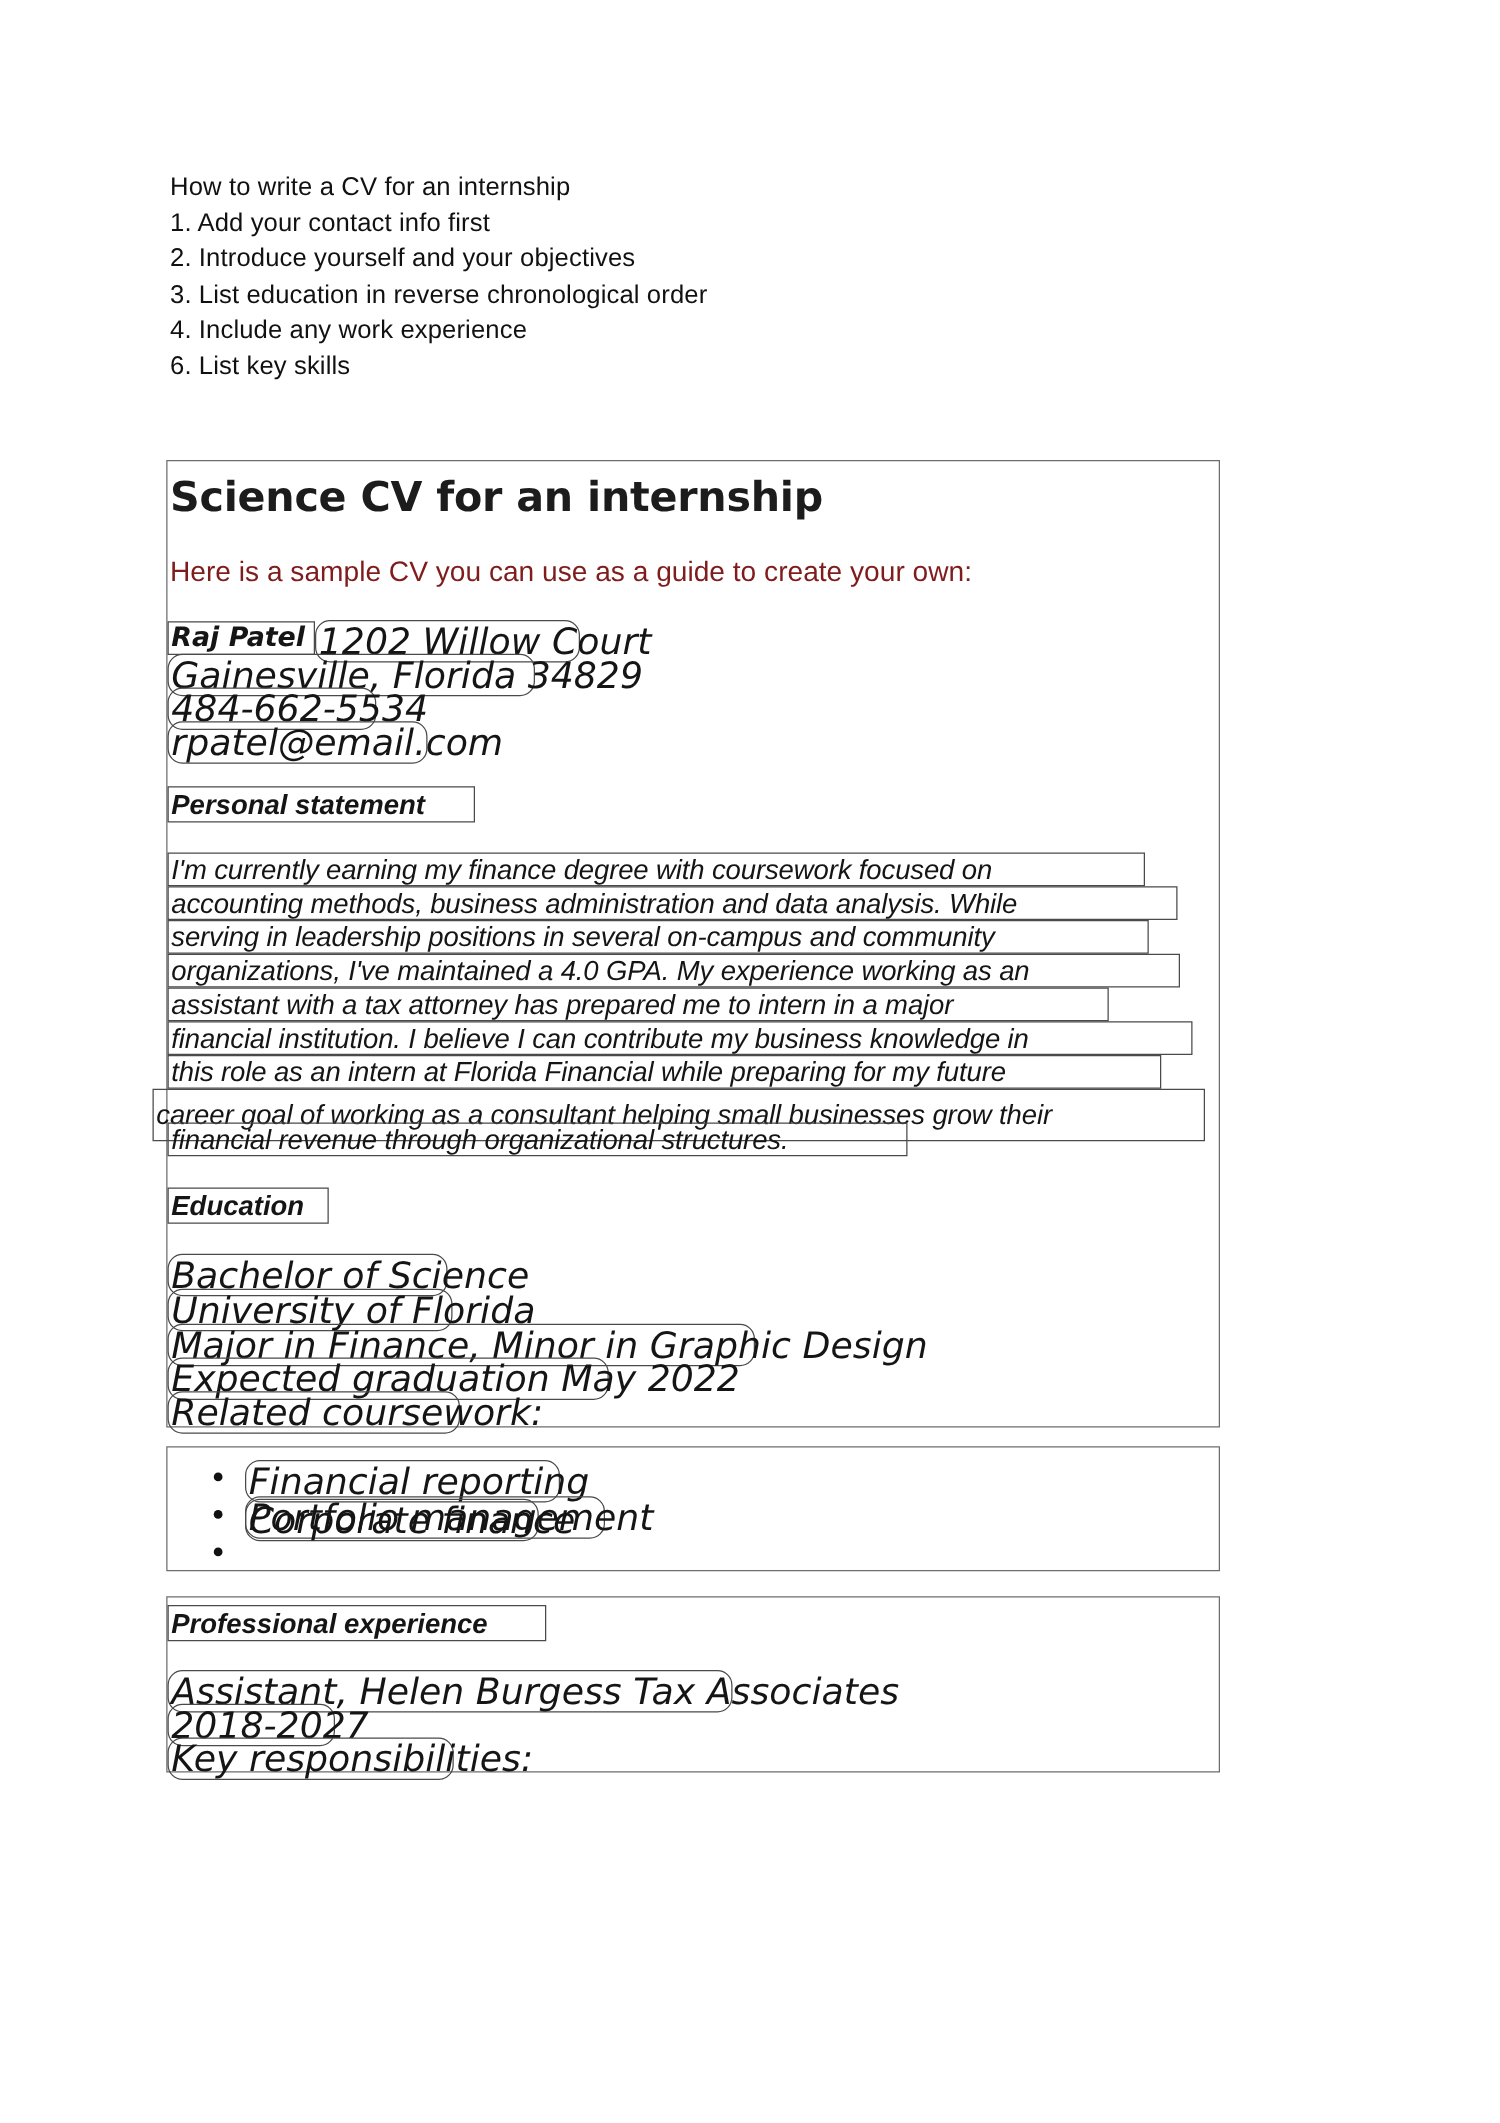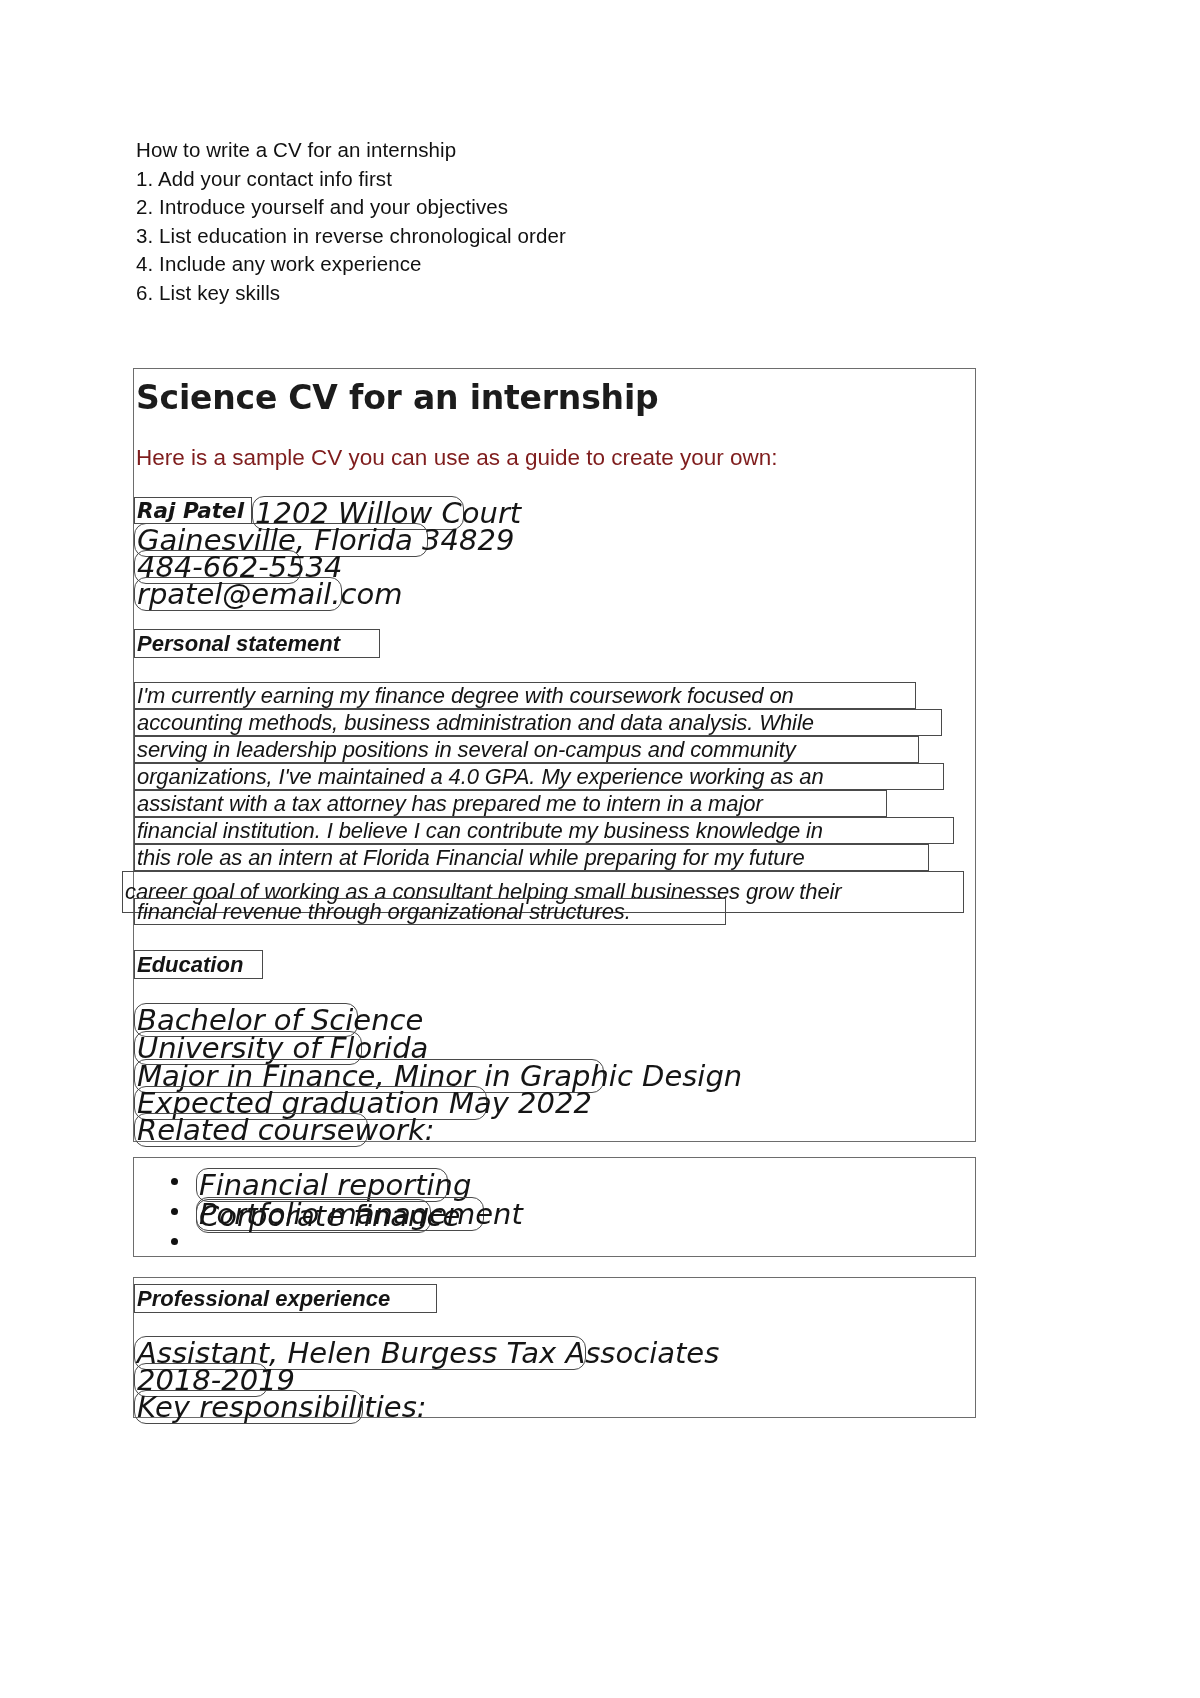--- a/index.html
+++ b/index.html
@@ -182,16 +182,16 @@
 
   <span class="bullet-dot" style="left:171px; top:1208px;"></span>
   <div class="tok ital" style="left:196px; top:1197px; width:288px; height:28px;">Portfolio management</div>
 
   <span class="bullet-dot" style="left:171px; top:1238px;"></span>
   <div class="tok ital" style="left:196px; top:1199px; width:235px; height:28px;">Corporate finance</div>
 
   <div class="tok cond-b" style="left:134px; top:1284px; width:303px; height:29px;">Professional experience</div>
 
   <div class="tok ital" style="left:134px; top:1336px; width:452px; height:28px;">Assistant, Helen Burgess Tax Associates</div>
-  <div class="tok ital" style="left:134px; top:1363px; width:134px; height:28px;">2018-2019</div>
+  <div class="tok ital" style="left:134px; top:1363px; width:134px; height:28px;">2018-2027</div>
   <div class="tok ital" style="left:134px; top:1390px; width:229px; height:28px;">Key responsibilities:</div>
 
 </div>
 
 </body></html>

